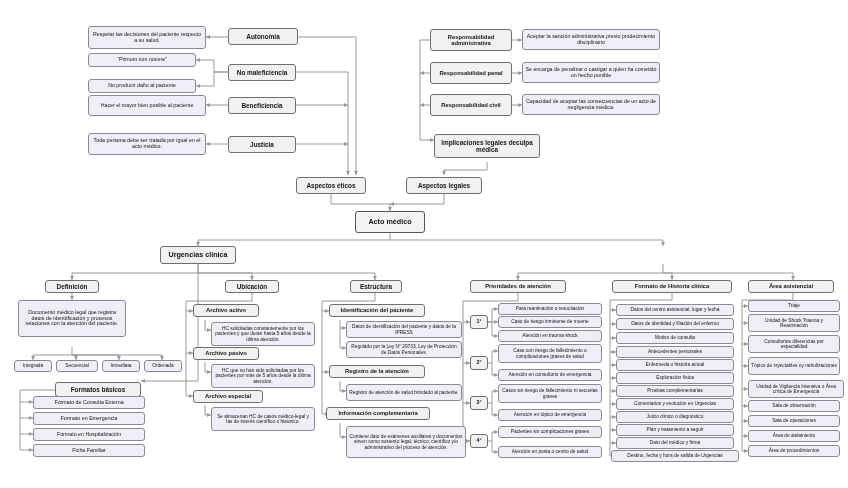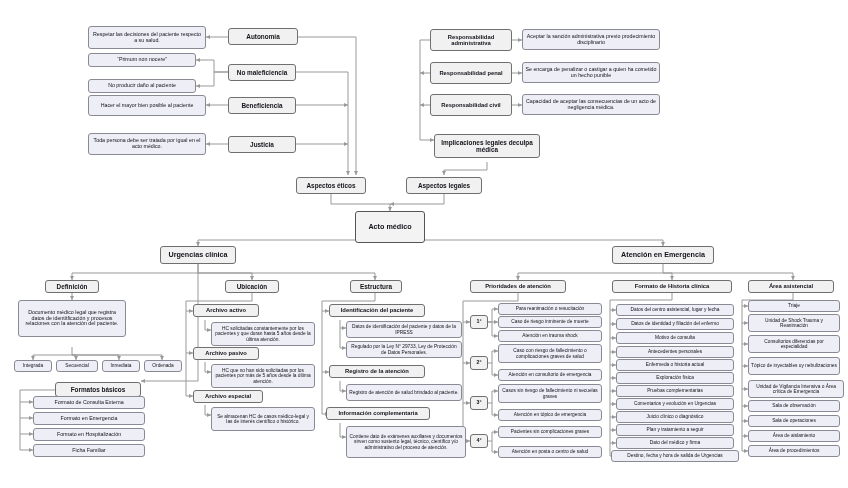--- a/index.html
+++ b/index.html
@@ -161,21 +161,21 @@
 
 <div class="node hdr f55" style="left:430px;top:62px;width:82px;height:22px;">Responsabilidad penal</div>
 <div class="node f5" style="left:522px;top:62px;width:138px;height:21px;">Se encarga de penalizar o castigar a quien ha cometido un hecho punible</div>
 
 <div class="node hdr f55" style="left:430px;top:94px;width:82px;height:22px;">Responsabilidad civil</div>
 <div class="node f5" style="left:522px;top:94px;width:138px;height:21px;">Capacidad de aceptar las consecuencias de un acto de negligencia médica.</div>
 
 <div class="node hdr f6" style="left:434px;top:134px;width:106px;height:24px;">Implicaciones legales deculpa médica</div>
 <div class="node hdr f6" style="left:406px;top:177px;width:76px;height:17px;">Aspectos legales</div>
 
-<div class="node root f7" style="left:355px;top:211px;width:70px;height:32px;">Acto médico</div>
+<div class="node root f7" style="left:355px;top:211px;width:70px;height:22px;">Acto médico</div>
 
 <div class="node hdr f7" style="left:160px;top:246px;width:76px;height:18px;">Urgencias clínica</div>
 
 <div class="node hdr f6" style="left:45px;top:280px;width:54px;height:13px;">Definición</div>
 <div class="node f5" style="left:18px;top:300px;width:108px;height:37px;">Documento médico legal que registra datos de identitficación y procesos relaciones con la atención del paciente.</div>
 
 <div class="node f45" style="left:14px;top:360px;width:38px;height:12px;">Integrada</div>
 <div class="node f45" style="left:56px;top:360px;width:42px;height:12px;">Secuencial</div>
 <div class="node f45" style="left:102px;top:360px;width:38px;height:12px;">Inmediata</div>
 <div class="node f45" style="left:144px;top:360px;width:38px;height:12px;">Ordenada</div>
@@ -202,21 +202,20 @@
 <div class="node hdr f55" style="left:329px;top:304px;width:96px;height:13px;">Identificación del paciente</div>
 <div class="node f45" style="left:346px;top:321px;width:116px;height:17px;">Datos de identificación del paciente y datos de la IPRESS</div>
 <div class="node f45" style="left:346px;top:341px;width:116px;height:17px;">Regulado por la Ley N° 29733, Ley de Protección de Datos Personales.</div>
 
 <div class="node hdr f55" style="left:329px;top:365px;width:96px;height:13px;">Registro de la atención</div>
 <div class="node f45" style="left:346px;top:384px;width:116px;height:17px;">Registro de atención de salud brindado al paciente.</div>
 
 <div class="node hdr f55" style="left:326px;top:407px;width:104px;height:13px;">Información complementaria</div>
 <div class="node f45" style="left:346px;top:426px;width:120px;height:32px;">Contiene dato de exámenes auxiliares y documentos sirven como sustento legal, técnico, científico y/o administrativo del proceso de atención.</div>
 
-<div class="node hdr f7" style="left:612px;top:246px;width:102px;height:18px;">Atención en Emergencia</div>
 
 <div class="node hdr f55" style="left:470px;top:280px;width:96px;height:13px;">Prioridades de atención</div>
 
 <div class="node badge f5" style="left:470px;top:315px;width:18px;height:14px;">1°</div>
 <div class="node f45" style="left:498px;top:303px;width:104px;height:12px;">Para reanimación o resucitación</div>
 <div class="node f45" style="left:498px;top:316px;width:104px;height:12px;">Caso de riesgo inminente de muerte</div>
 <div class="node f45" style="left:498px;top:330px;width:104px;height:12px;">Atención en trauma shock</div>
 
 <div class="node badge f5" style="left:470px;top:356px;width:18px;height:14px;">2°</div>
 <div class="node f45" style="left:498px;top:344px;width:104px;height:19px;">Caso con riesgo de fallecimiento o complicaciones graves de salud</div>

